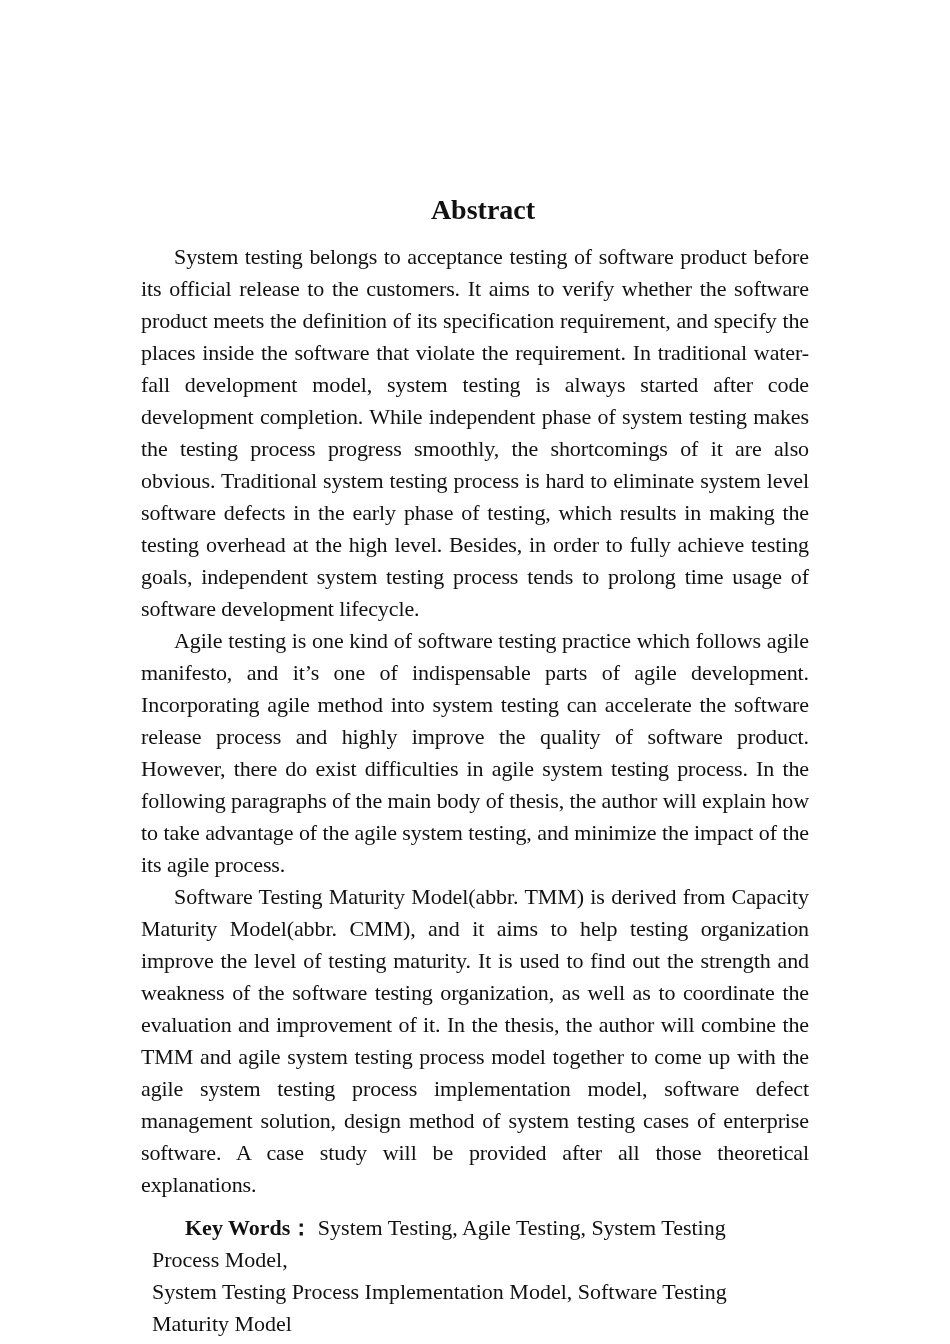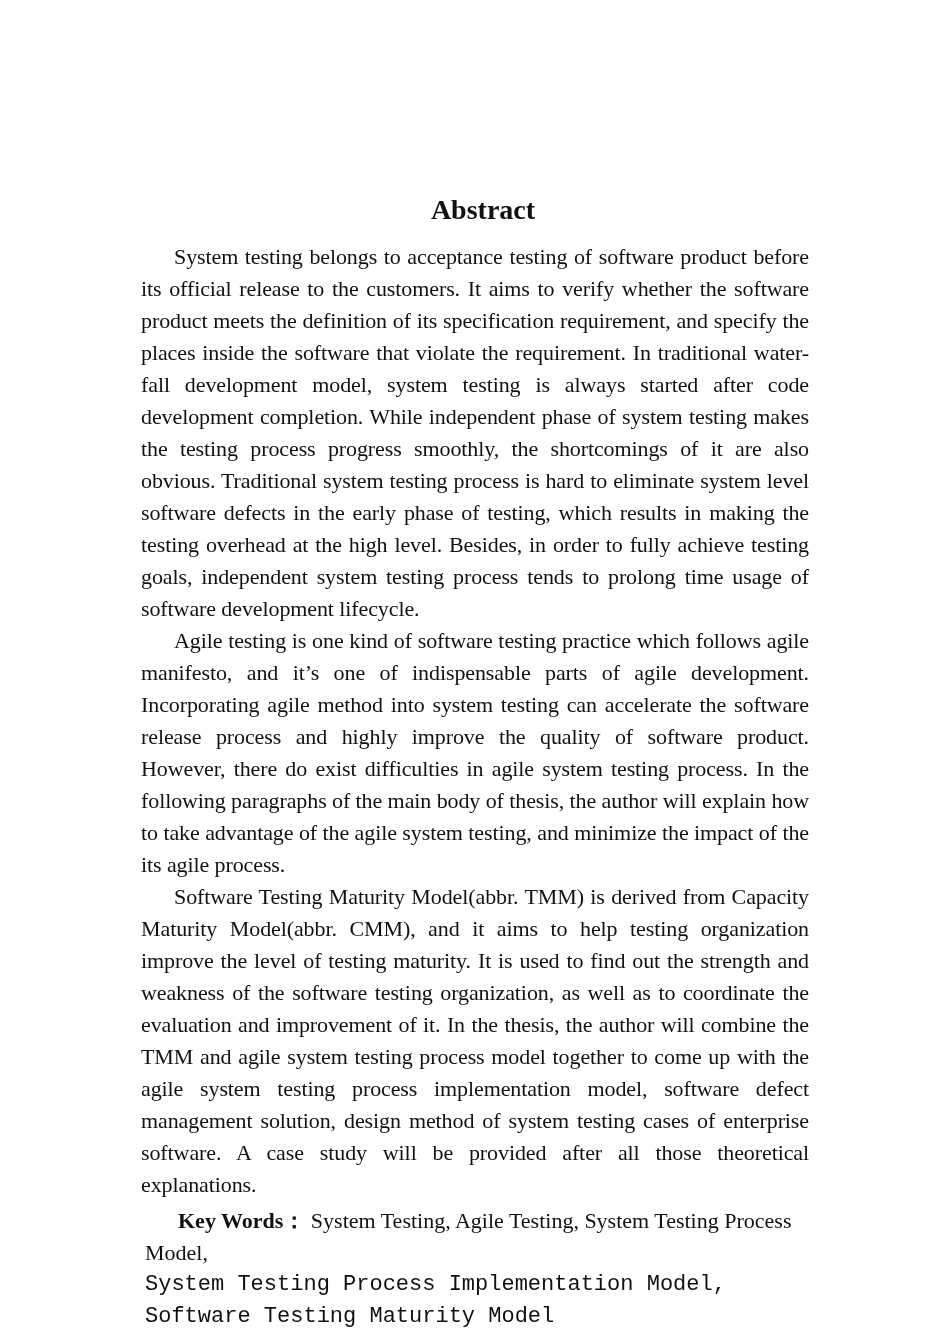--- a/index.html
+++ b/index.html
@@ -35,31 +35,30 @@
       line-height: 32px;
       text-align: justify;
     }
     .para {
       margin: 0;
       text-indent: 33px;
       text-align: justify;
       letter-spacing: -0.1px;
     }
     .keywords {
-      margin: 4px;
+      margin: 11px;
       text-indent: 33px;
       text-align: left;
     }
     .kw-label {
       font-weight: bold;
     }
     .kw-line2 {
       display: block;
       text-indent: 0;
-      font-family: Liberation Mono, monospace;
     }
   </style>
 </head>
 <body>
 
 <h1 class="page-title">Abstract</h1>
 
 <div class="body-text">
   <p class="para">System testing belongs to acceptance testing of software product before its official release to the customers. It aims to verify whether the software product meets the definition of its specification requirement, and specify the places inside the software that violate the requirement. In traditional water-fall development model, system testing is always started after code development completion. While independent phase of system testing makes the testing process progress smoothly, the shortcomings of it are also obvious. Traditional system testing process is hard to eliminate system level software defects in the early phase of testing, which results in making the testing overhead at the high level. Besides, in order to fully achieve testing goals, independent system testing process tends to prolong time usage of software development lifecycle.</p>
   <p class="para">Agile testing is one kind of software testing practice which follows agile manifesto, and it’s one of indispensable parts of agile development. Incorporating agile method into system testing can accelerate the software release process and highly improve the quality of software product. However, there do exist difficulties in agile system testing process. In the following paragraphs of the main body of thesis, the author will explain how to take advantage of the agile system testing, and minimize the impact of the its agile process.</p>

